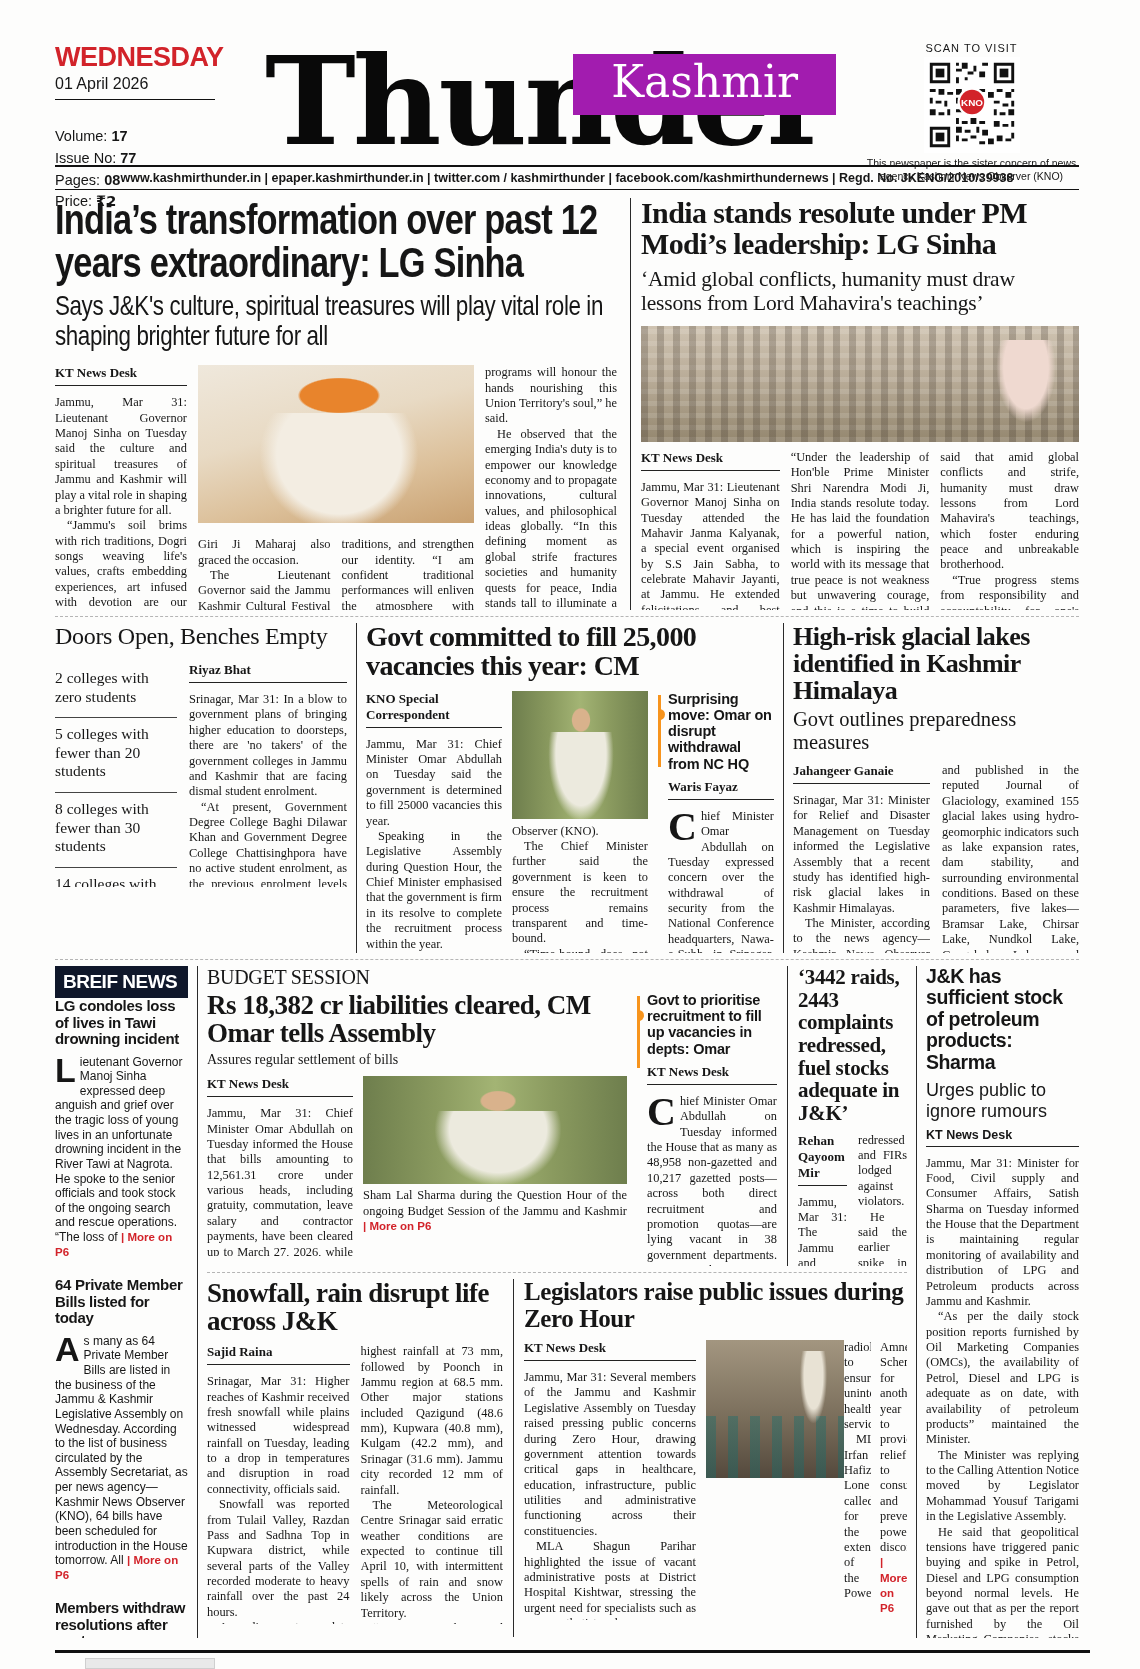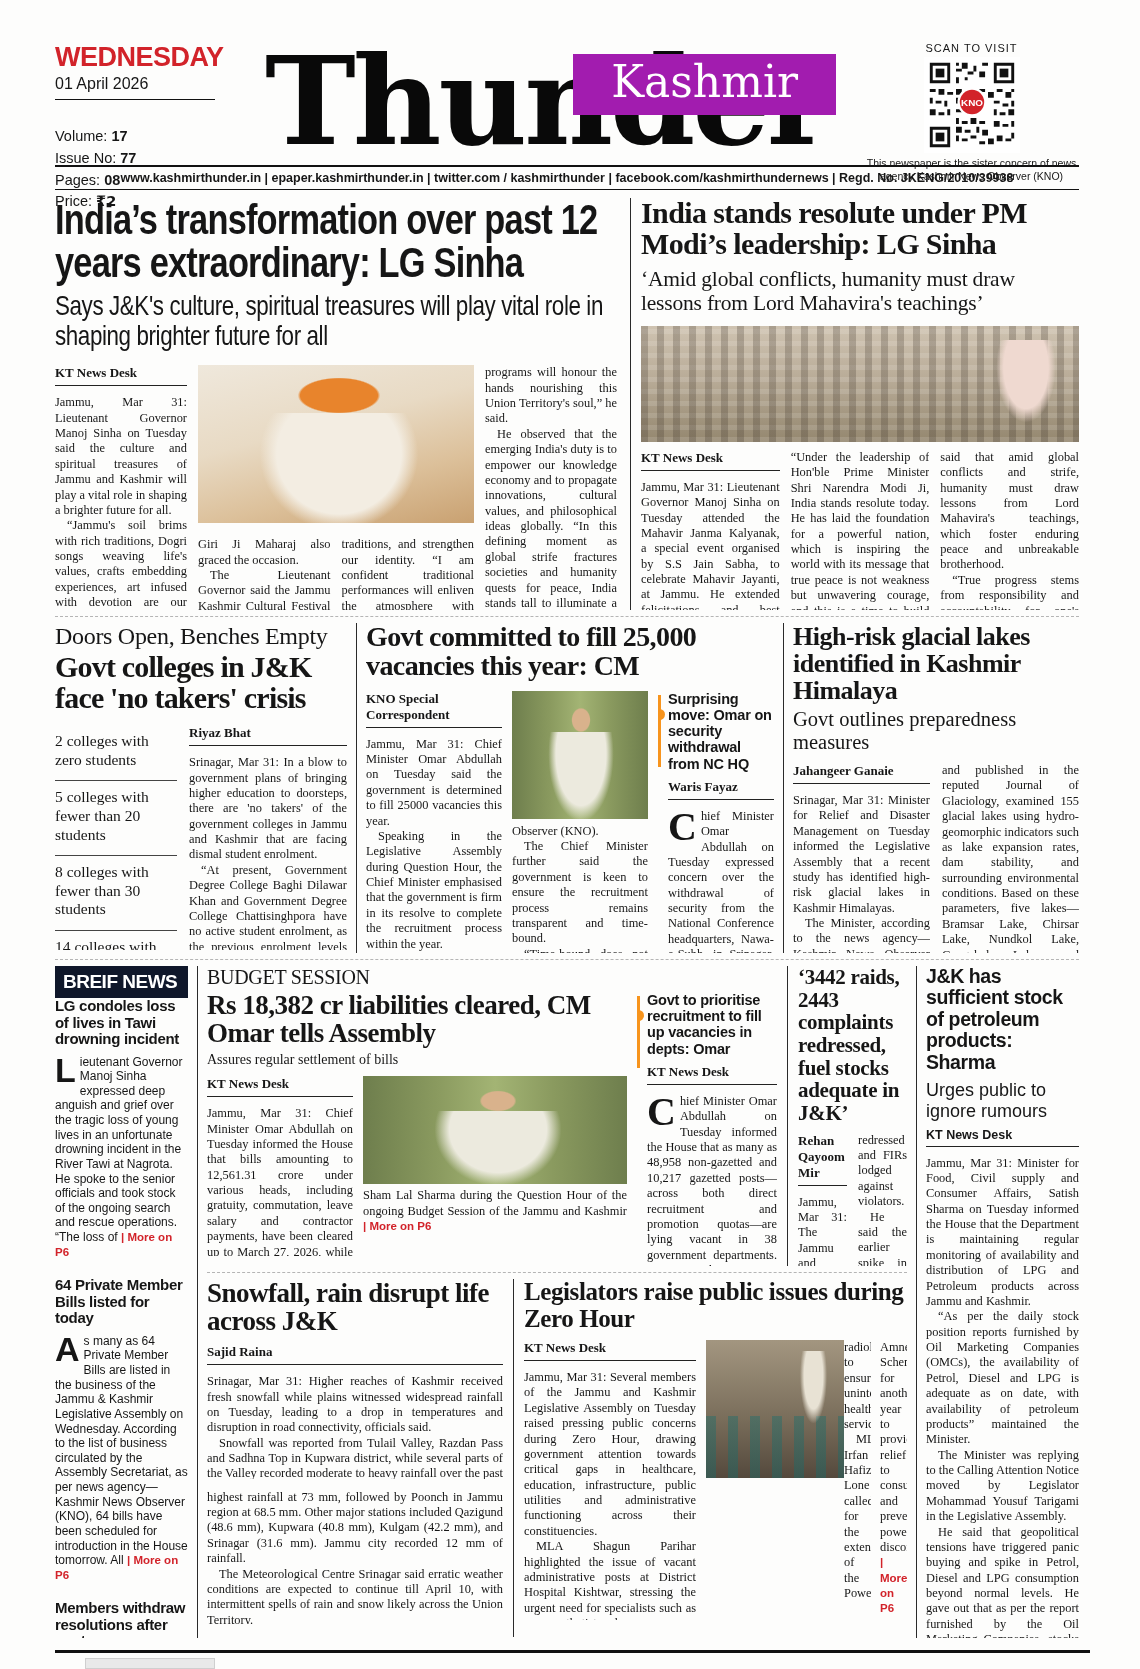--- a/index.html
+++ b/index.html
@@ -130,21 +130,21 @@
   .caption { font-size:12.2px; line-height:1.2; }
   .recruitbox { width:140px; overflow:hidden; display:flex; gap:7px; padding-top:26px; }
   .raids { flex:1; overflow:hidden; }
   .raids-hl { font-weight:bold; font-size:21px; line-height:1.08; letter-spacing:-0.3px; margin-bottom:8px; }
   .raids-body { display:flex; gap:11px; height:200px; }
   .raids-body > div { flex:1; overflow:hidden; }
 
   .bc-bottom { display:flex; gap:10px; height:358px; margin-top:2px; }
   .snow { width:296px; overflow:hidden; }
   .snow-hl { font-weight:bold; font-size:27px; line-height:1.04; letter-spacing:-0.5px; margin-bottom:9px; }
-  .snow-body { display:flex; gap:11px; height:280px;flex-direction:column; }
+  .snow-body { display:flex; gap:11px; height:280px; }
   .snow-body > div { flex:1; overflow:hidden; }
   .zero { flex:1; overflow:hidden; }
   .zero-hl { font-weight:bold; font-size:25px; line-height:1.06; letter-spacing:-0.4px; margin-bottom:8px; }
   .zero-body { display:flex; gap:10px; height:280px; }
   .zero-c1 { width:172px; overflow:hidden; }
   .zero-ph { flex:1; display:flex; flex-direction:row; overflow:hidden; }
   .zero-ph .ph { height:138px; flex:0 0 138px; margin-bottom:5px; }
   .zero-caps { display:flex; gap:9px; flex:1; overflow:hidden; }
   .zero-caps > div { flex:1; overflow:hidden; }
   .ph-assembly { background:linear-gradient(180deg,#a39680 0%,#7b6f5c 55%,#54493d 100%); }
@@ -260,21 +260,20 @@
             </div>
         </div>
       </div>
     </div>
 
     <div class="hdash"></div>
 
     <div class="mid-row">
       <div class="mid-a">
         <div class="kicker">Doors Open, Benches Empty</div>
-        <div class="mid-a-hl">Govt colleges in J&amp;K face 'no takers' crisis</div>
         <div class="mid-a-body">
           <div class="stats">
               <p class="para">2 colleges with zero students</p>
               <p class="para">5 colleges with fewer than 20 students</p>
               <p class="para">8 colleges with fewer than 30 students</p>
               <p class="para">14 colleges with under 50 students</p>
             </div>
           <div class="mid-a-text">
             <div class="byline">Riyaz Bhat</div>
             <div>
@@ -300,21 +299,21 @@
             <div class="ph ph-omar"></div>
             <div class="mb-c2-text">
                 <p class="para">Observer (KNO).</p>
                 <p class="para">The Chief Minister further said the government is keen to ensure the recruitment process remains transparent and time-bound.</p>
                 <p class="para">“Time-bound does not mean that the process should be conducted </p>
               </div>
           </div>
           <div class="secbox">
             <div class="marker"></div>
             <div>
-              <div class="secbox-hl">Surprising move: Omar on security withdrawal from NC HQ</div>
+              <div class="secbox-hl">Surprising move: Omar on disrupt withdrawal from NC HQ</div>
               <div class="byline">Waris Fayaz</div>
               <div>
                   <p class="para"><span class="dropcap">C</span>hief Minister Omar Abdullah on Tuesday expressed concern over the withdrawal of security from the National Conference headquarters, Nawa-e-Subh, in Srinagar, terming the move “quite surprising” in the backdrop of a recent attack on the NC President Dr Farooq Abdullah. Speaking on the issue, the Chief Minister, as per the news agency—Kashmir News Observer (KNO) said the decision to scale down security came at a time when people across the region were condemning </p>
                 </div>
             </div>
           </div>
         </div>
       </div>
       <div class="vdiv"></div>
       <div class="mid-c">

